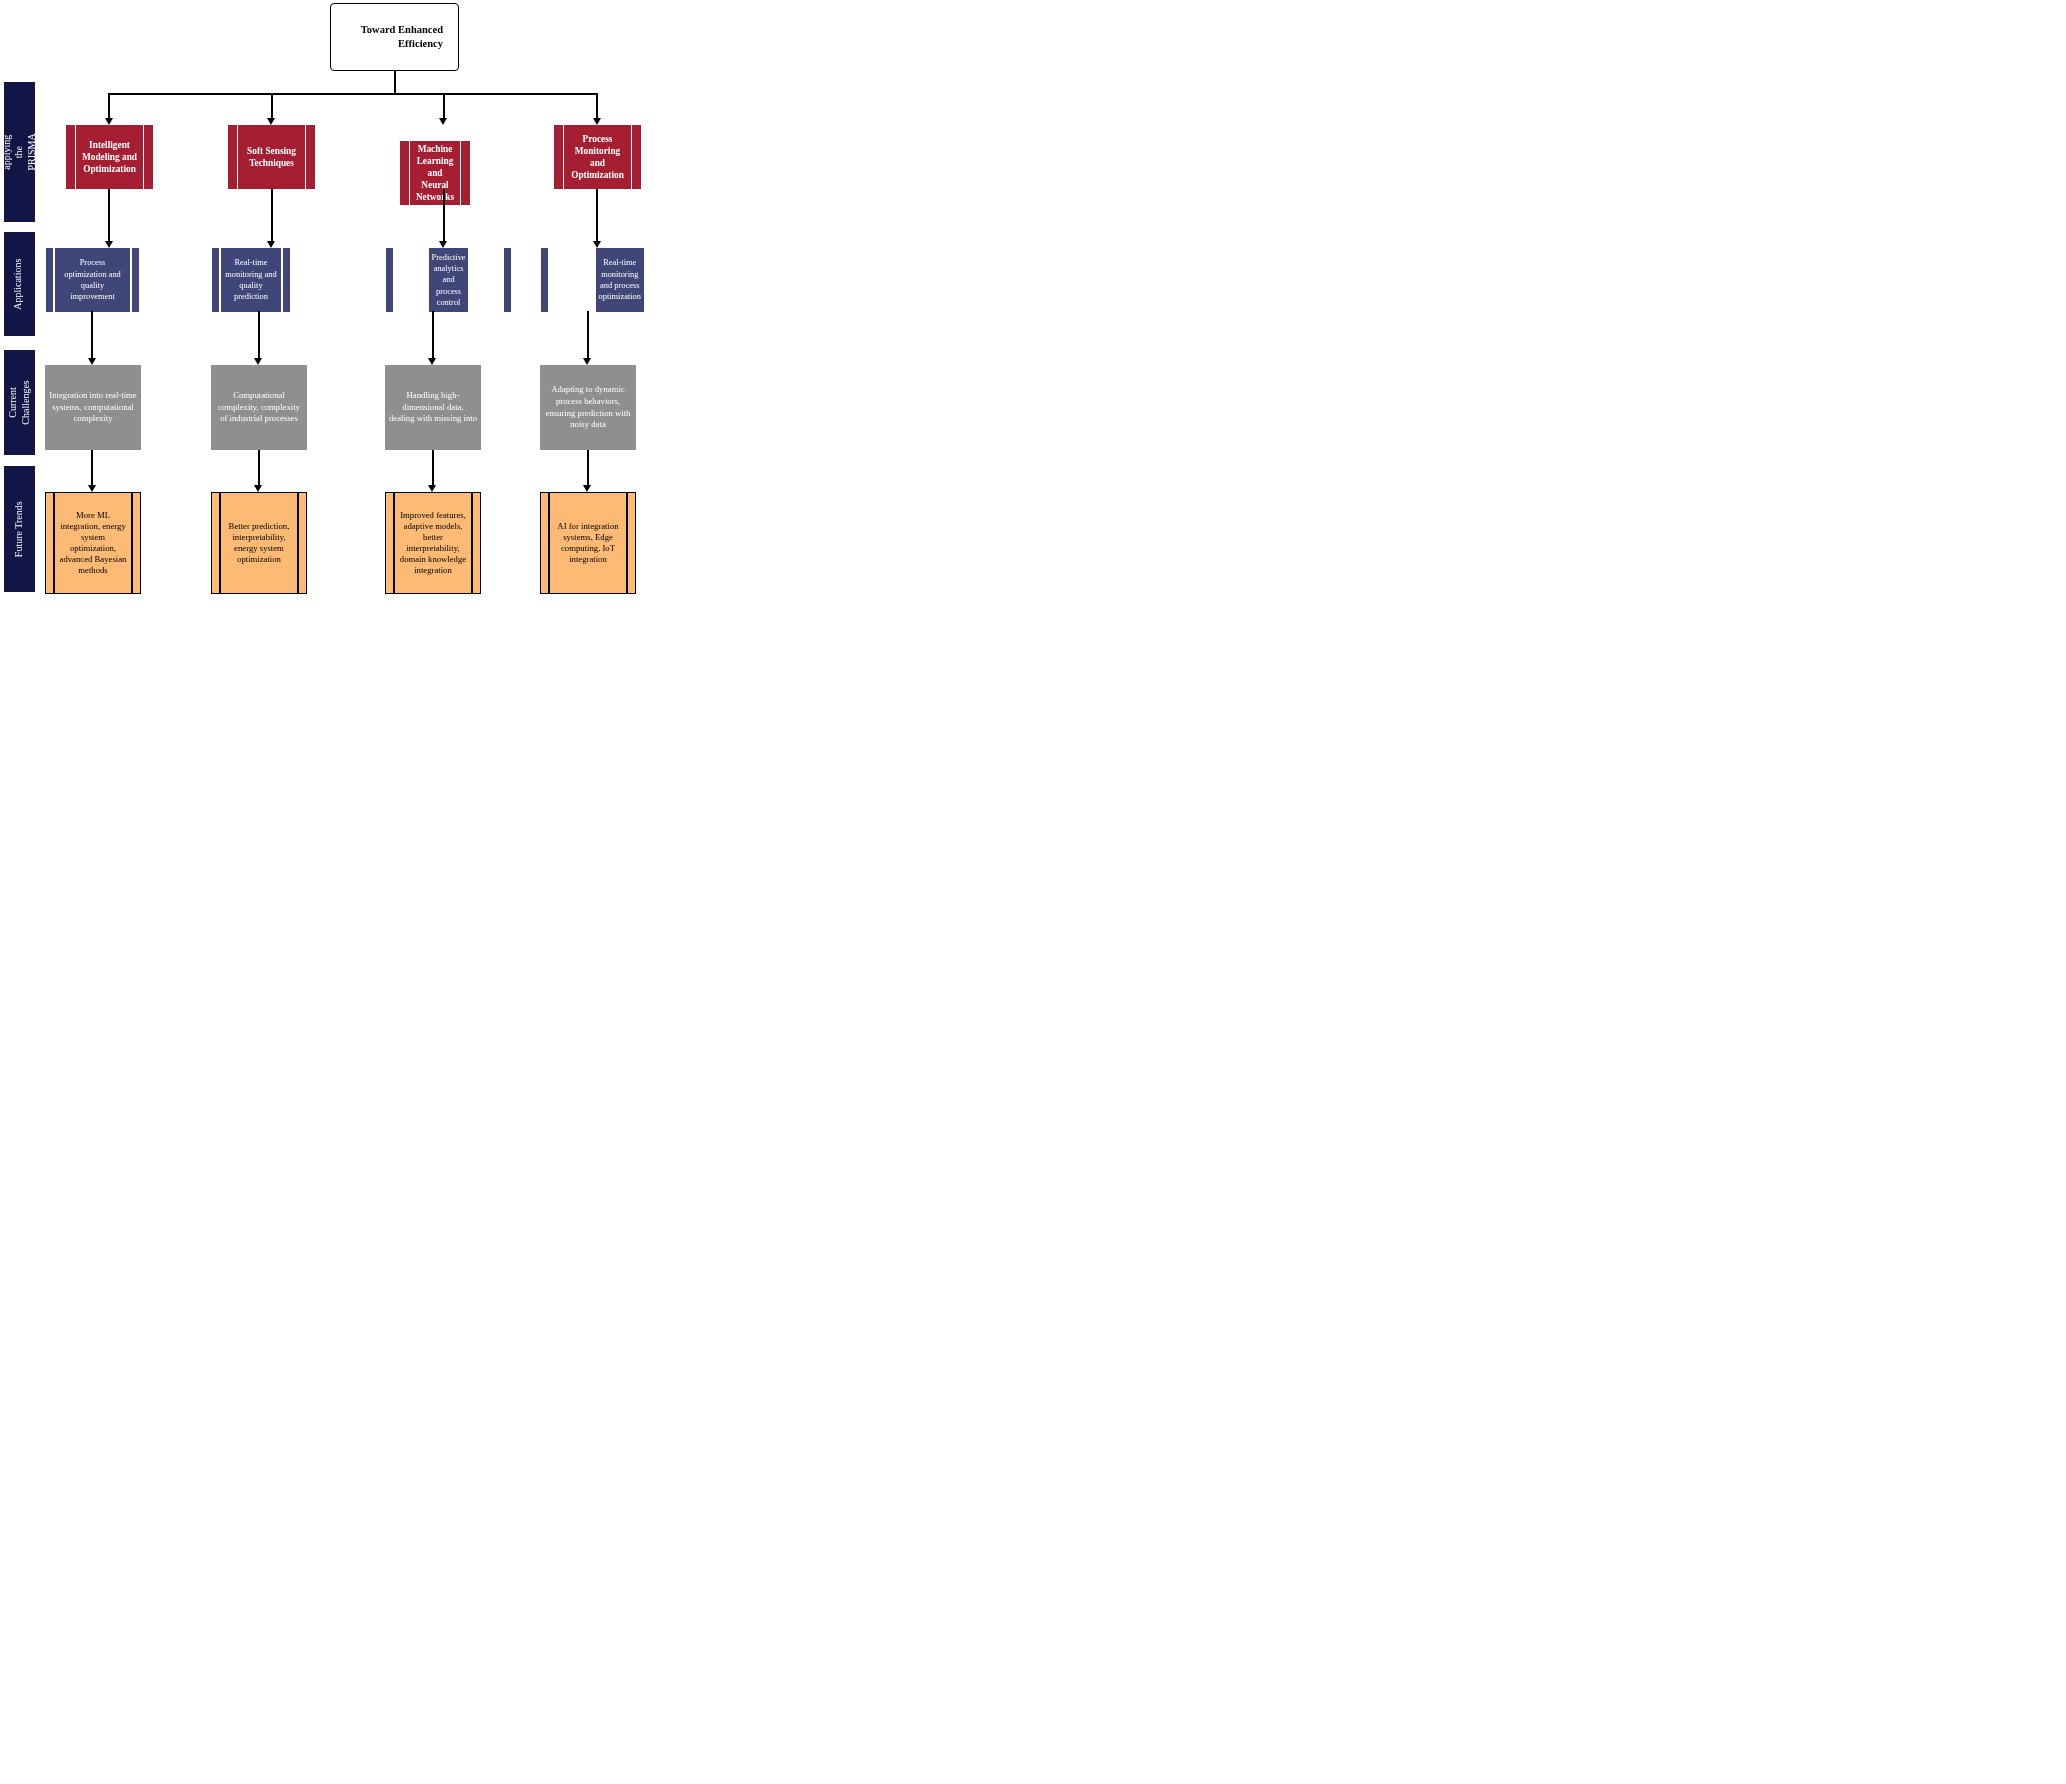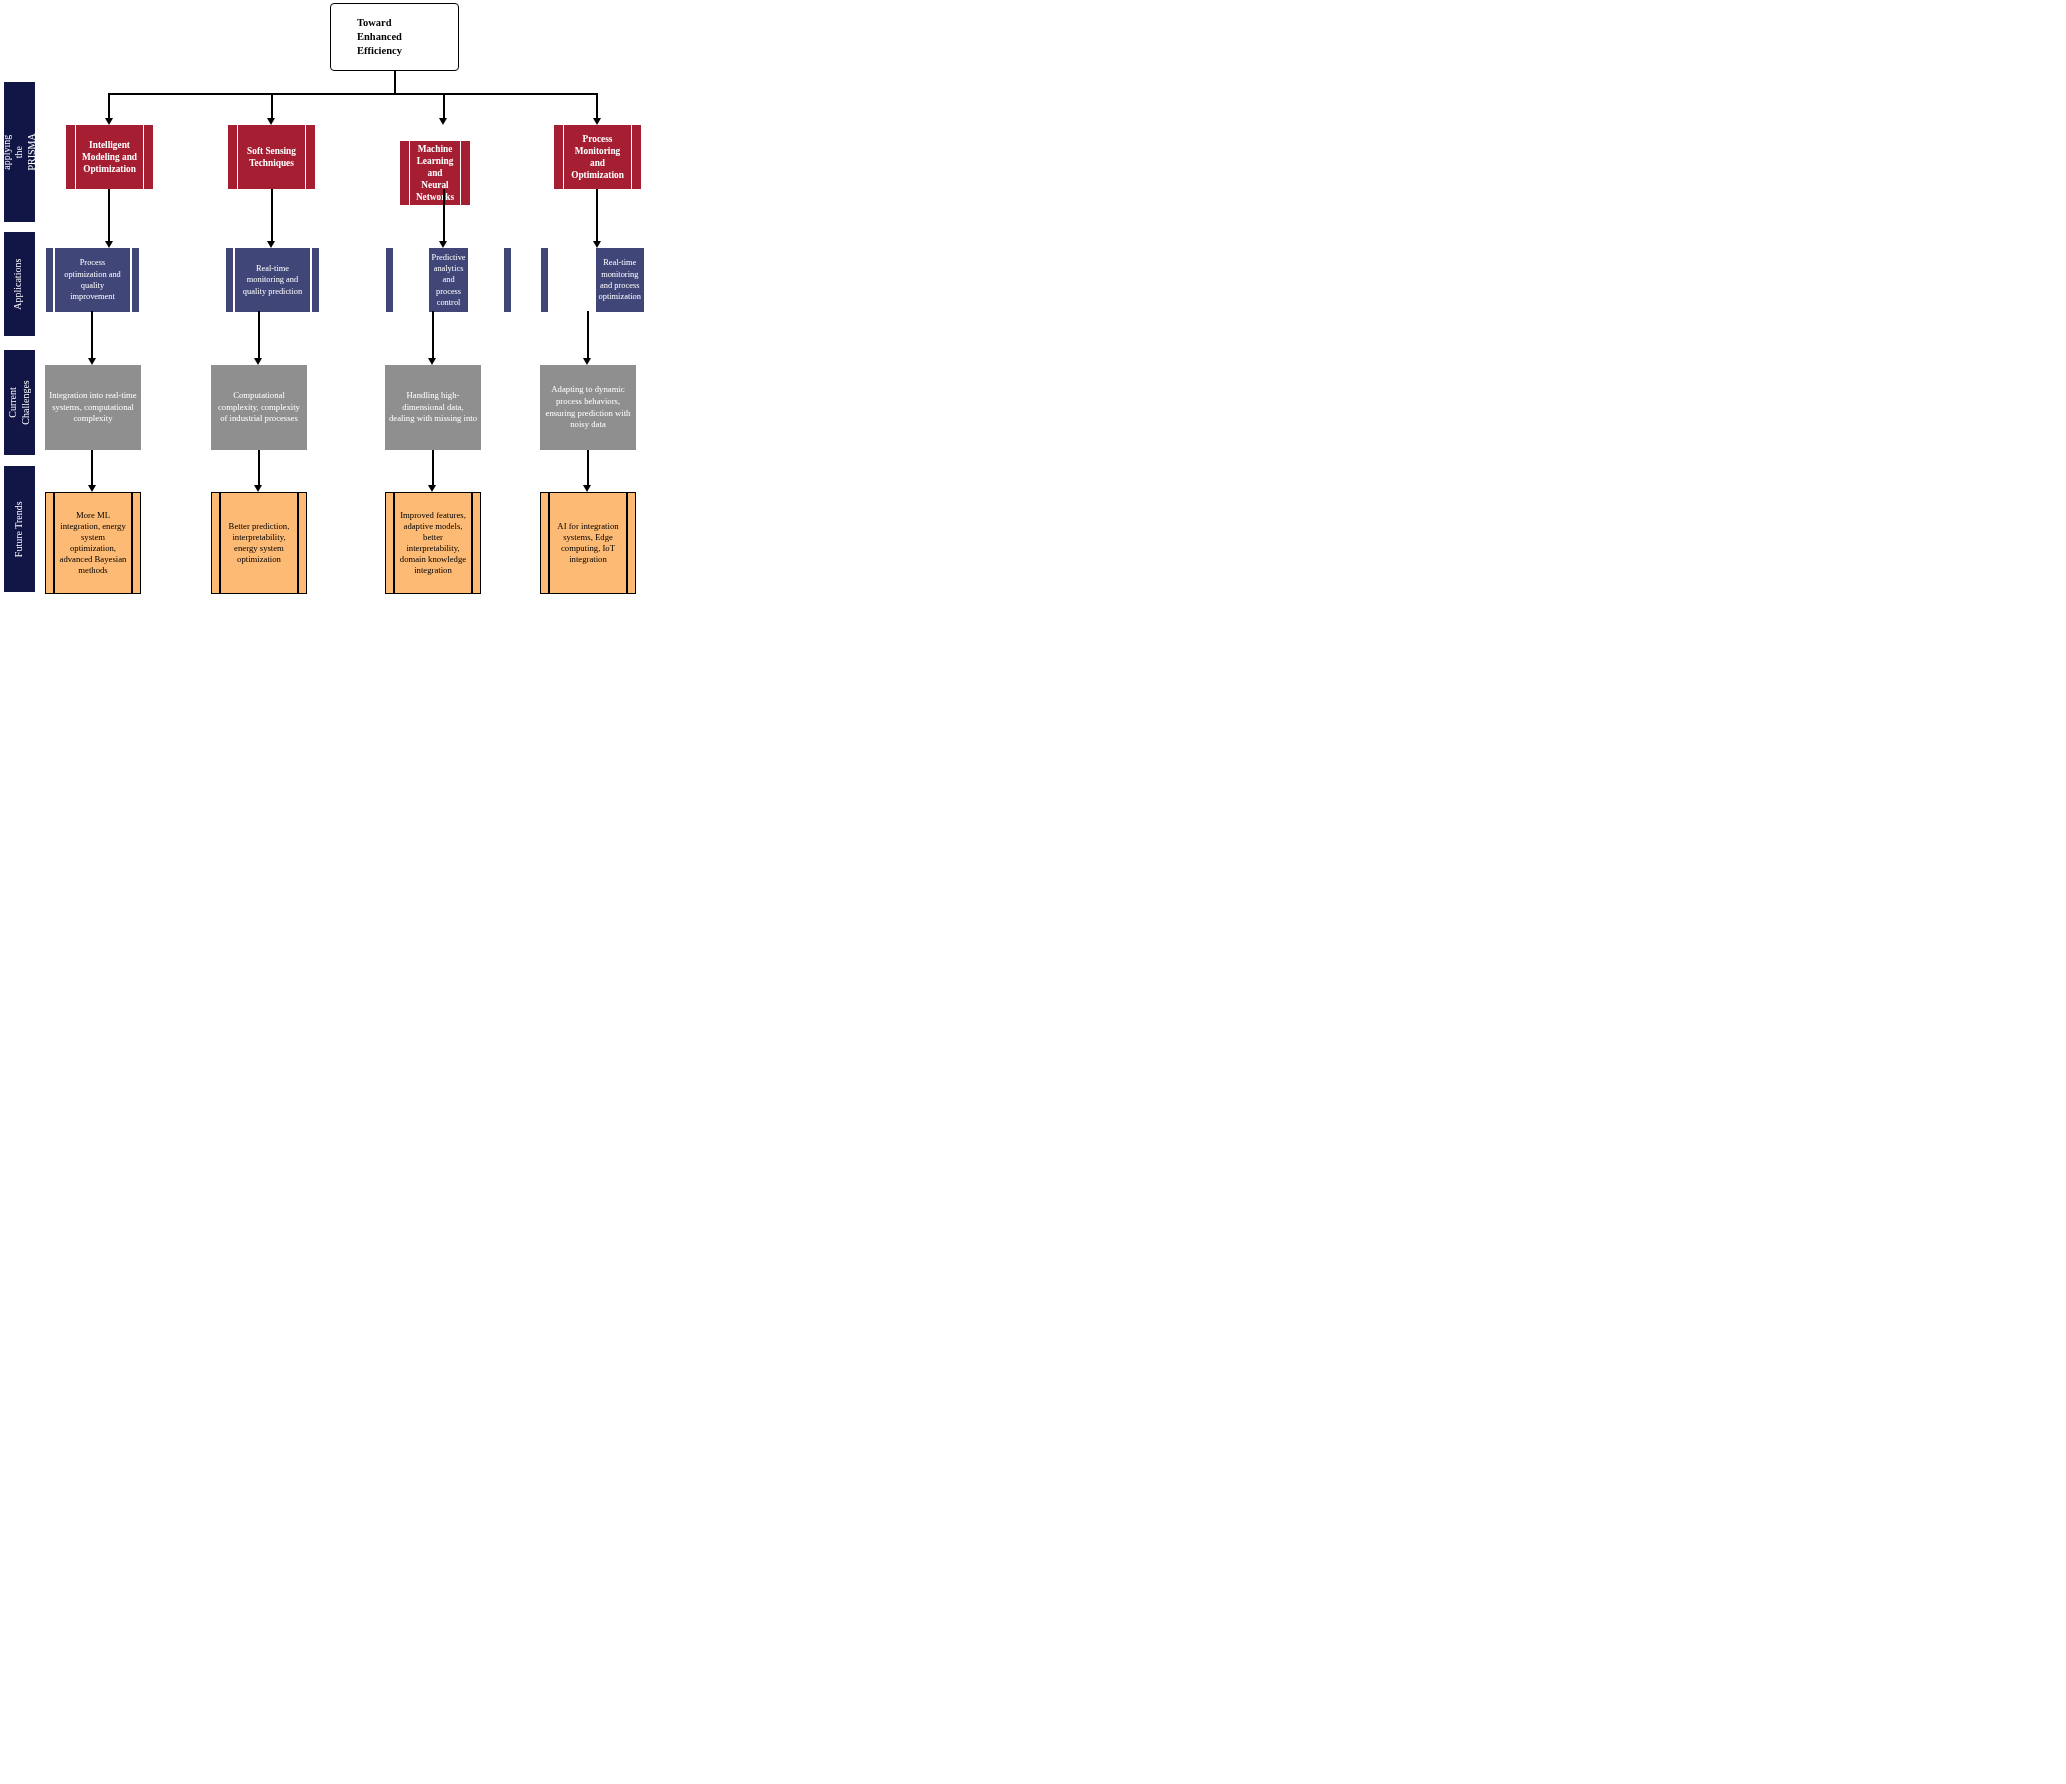--- a/index.html
+++ b/index.html
@@ -10,23 +10,23 @@
     font-family:"Liberation Serif", serif;
     overflow:hidden;
   }
   
   .stadium{
     position:absolute;
     border:1.7px solid #000;
     border-radius:4px;
     background:#fff;
     display:flex;align-items:center;justify-content:center;
-    text-align:left;
+    text-align:right;
     font-weight:bold;font-size:10.5px;line-height:1.3;color:#000;
-    padding:0 26px;box-sizing:border-box;
+    padding:0 15px;box-sizing:border-box;
   }
   
   .line{position:absolute;background:#000;}
   .arrowhead{
     position:absolute;width:0;height:0;
     border-left:4.7px solid transparent;
     border-right:4.7px solid transparent;
     border-top:7.6px solid #000;
   }
   
@@ -131,21 +131,21 @@
   <div class="line" style="left:596px;top:189px;width:1.7px;height:54px;"></div>
   <div class="arrowhead" style="left:593px;top:241px;"></div>
 
   <div class="pp application" style="left:46px;width:93px;">
     <div class="stripe"></div>
     <div class="main">
         <span>Process optimization and quality improvement</span>
       </div>
     <div class="stripe"></div>
   </div>
-  <div class="pp application" style="left:212px;width:93px;margin-left:14px;">
+  <div class="pp application" style="left:212px;width:78px;">
     <div class="stripe"></div>
     <div class="main">
         <span>Real-time monitoring and quality prediction</span>
       </div>
     <div class="stripe"></div>
   </div>
   <div class="pp application" style="left:386px;width:93px;gap:34px;">
     <div class="stripe"></div>
     <div class="main">
         <span>Predictive analytics and process control</span>

